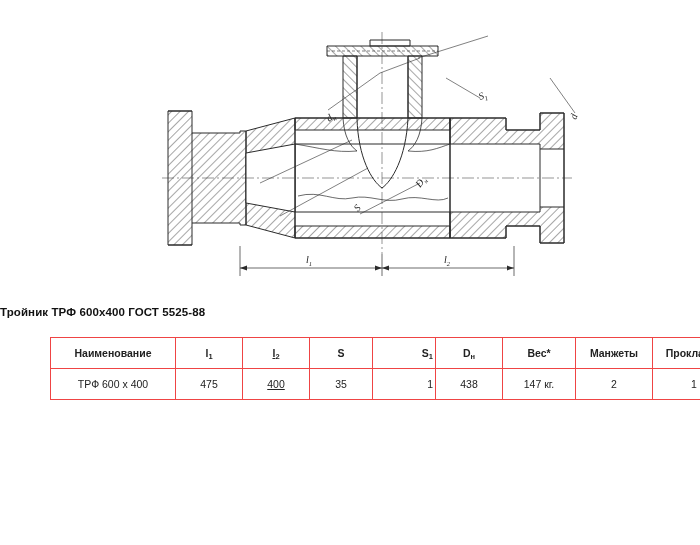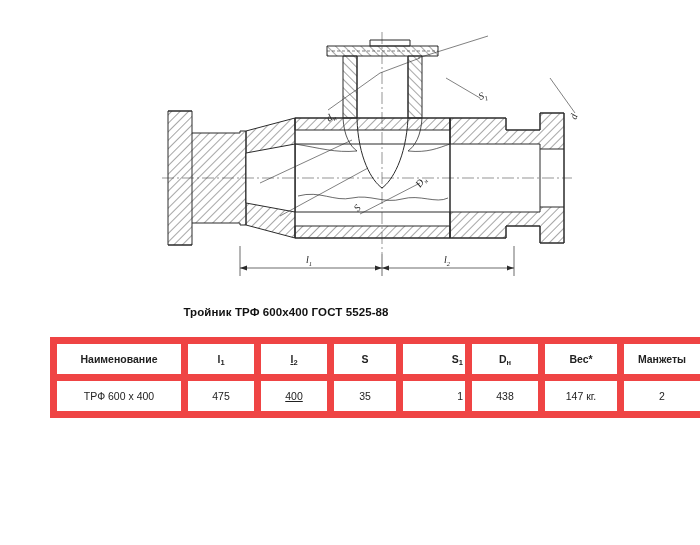--- a/index.html
+++ b/index.html
@@ -31,42 +31,42 @@
   .drawing svg {
     display: block;
   }
 
   
   .caption {
     position: absolute;
     left: 0;
     top: 306px;
     width: 572px;
-    text-align: center;
+    text-align: left;
     font-size: 11.5px;
     font-weight: bold;
     color: #111111;
     letter-spacing: 0.1px;
   }
 
   
   .table-wrap {
     position: absolute;
     left: 50px;
     top: 337px;
     width: 600px;
   }
   table.spec {
     border-collapse: collapse;
     width: 600px;
     table-layout: fixed;
   }
   table.spec th,
   table.spec td {
-    border: 7px solid #ef4444;
+    border: 1px solid #ef4444;
     height: 30px;
     text-align: center;
     vertical-align: middle;
     font-size: 10.5px;
     color: #222222;
     padding: 0 2px;
   }
   table.spec th {
     font-weight: bold;
     background: #ffffff;

